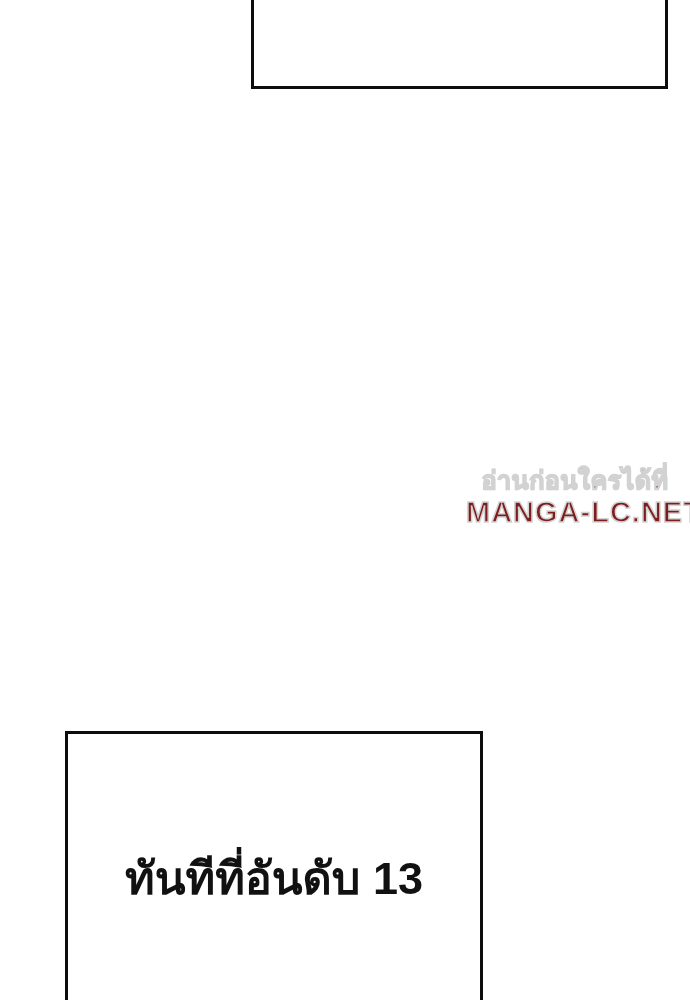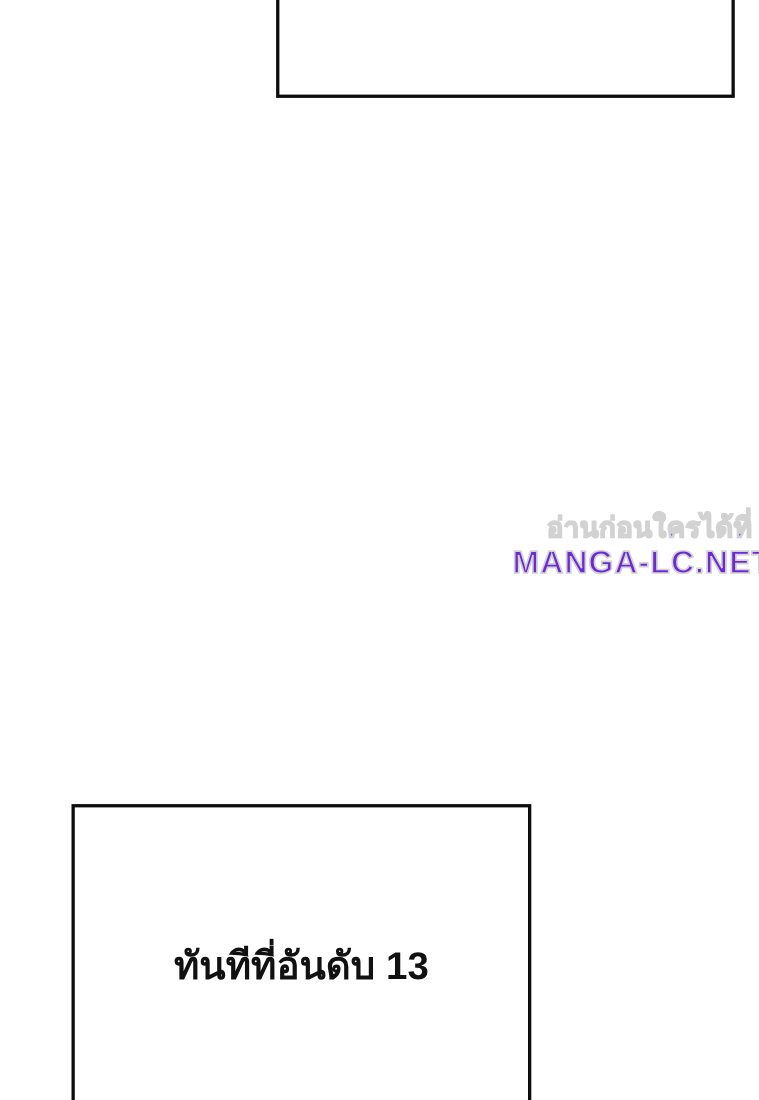--- a/index.html
+++ b/index.html
@@ -25,23 +25,23 @@
     background: #ffffff;
     border: 3px solid #0d0d0d;
   }
 
   
   .watermark {
     position: absolute;
     left: 466px;
     top: 464px;
     width: 218px;
-    text-align: right;
+    text-align: center;
     font-weight: bold;
-    color: #6d28d9;
+    color: #7f1d1d;
     -webkit-text-stroke: 1.5px #d2d2d2;
     text-shadow: 0 0 1px #dedede;
     user-select: none;
   }
   .watermark .wm-line1 {
     font-size: 25px;
     line-height: 33px;
     letter-spacing: 0.5px;
     white-space: nowrap;
   }
@@ -65,21 +65,21 @@
   .bottom-caption {
     position: absolute;
     left: 0;
     right: 0;
     top: 112px;
     text-align: center;
     color: #111111;
     font-weight: bold;
   }
   .bottom-caption .cap-line {
-    font-size: 35px;
+    font-size: 45px;
     line-height: 66px;
     white-space: nowrap;
   }
 </style>
 </head>
 <body>
 
 <div class="page">
 
   <div class="top-panel"></div>

